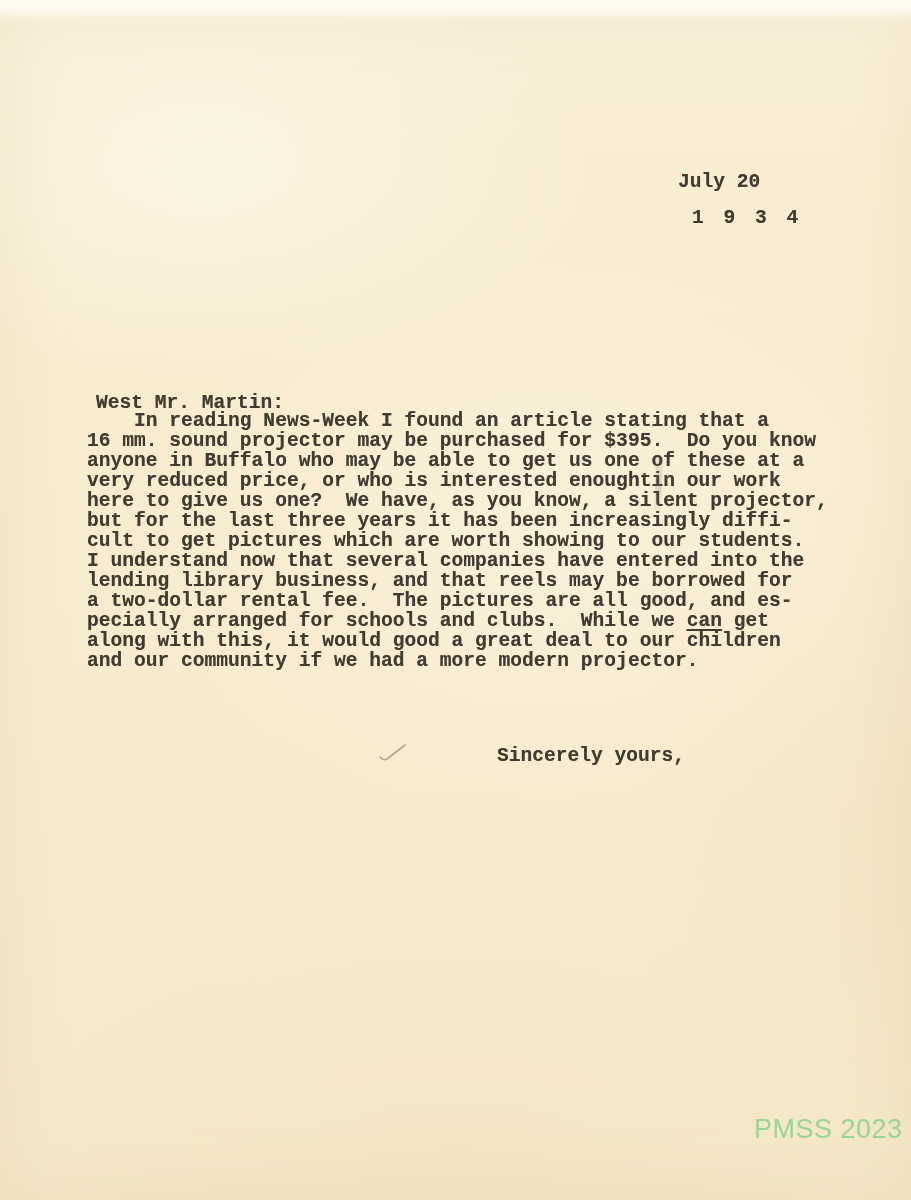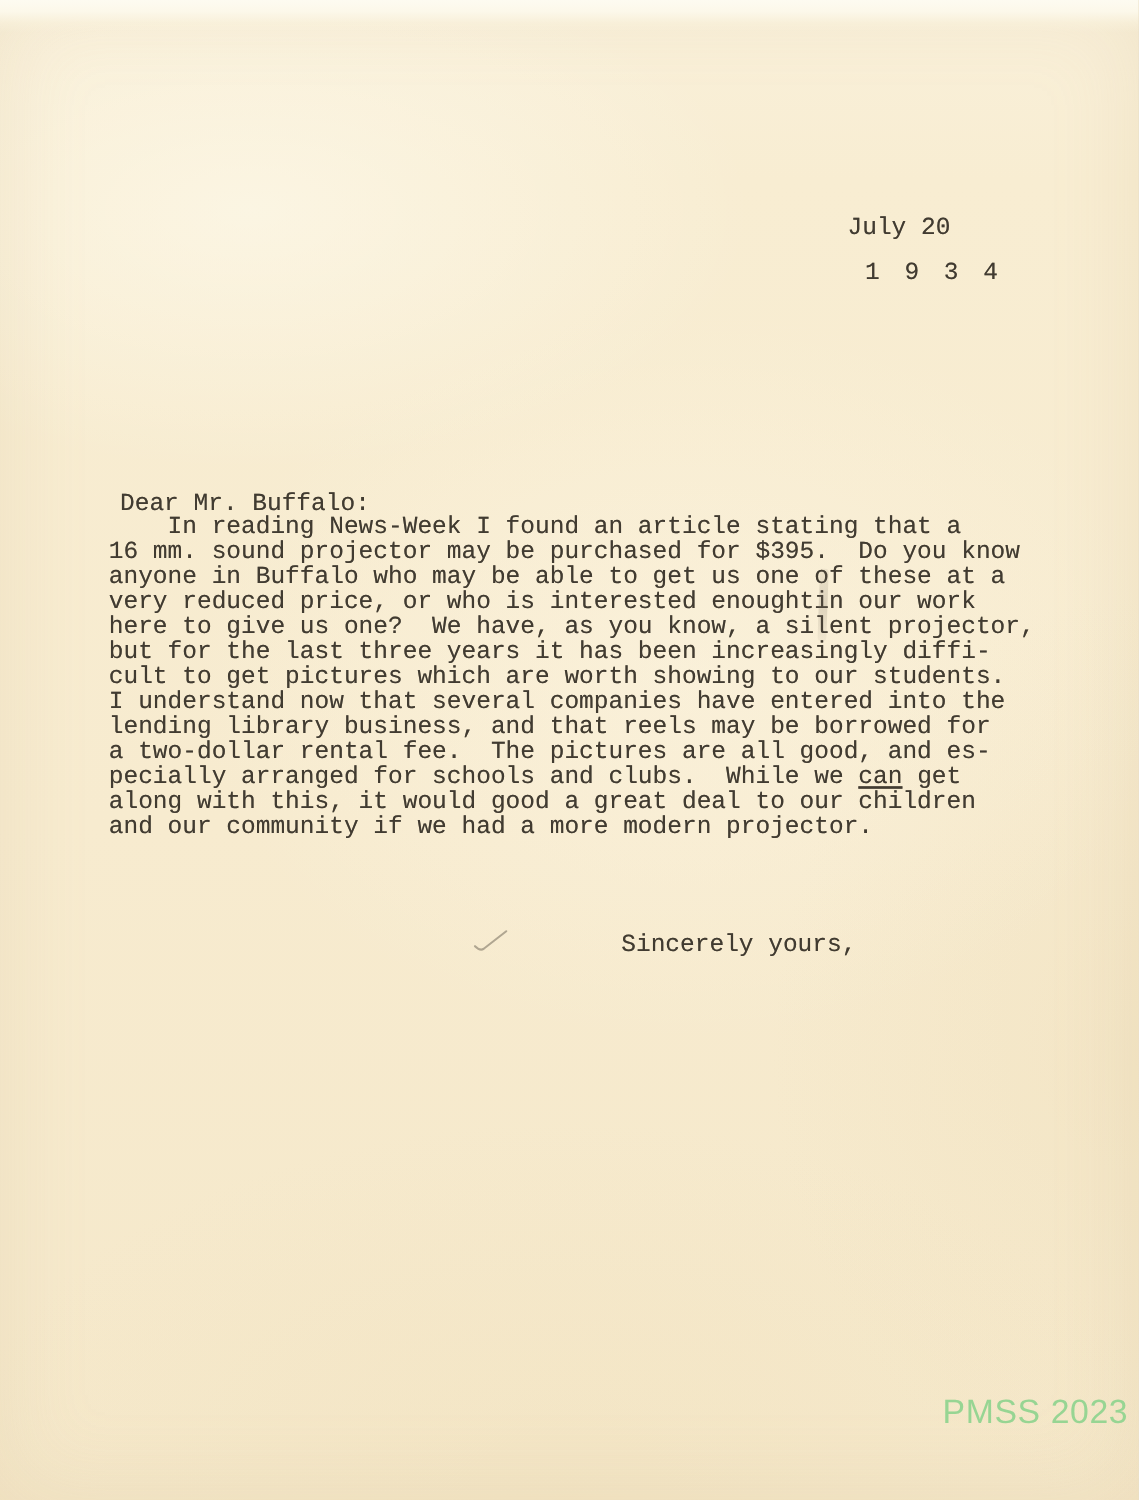--- a/index.html
+++ b/index.html
@@ -26,21 +26,21 @@
     left: 0; top: 0;
     width: 100%; height: 26px;
     background: linear-gradient(to bottom,
       #fdfbf1 0%, #fcf8ea 35%, rgba(250, 243, 222, 0.55) 70%, rgba(250, 243, 222, 0) 100%);
   }
   .type {
     position: absolute;
     color: #413b31;
     font-size: 19.6px;
     line-height: 20px;
-    font-weight: 400;
+    font-weight: 700;
     white-space: pre;
     text-shadow: 0 0 0.5px rgba(62, 56, 45, 0.55);
     letter-spacing: 0;
   }
   .year-spaced { letter-spacing: 4px; }
   .u {
     text-decoration: underline;
     text-decoration-thickness: 1.5px;
     text-underline-offset: 3px;
   }
@@ -80,21 +80,21 @@
 
 <div class="page">
 
   <div class="top-edge"></div>
 
   <div class="type date-month">July 20</div>
 
   <div class="type date-year year-spaced">1 9 3 4</div>
 
 
-  <div class="type salutation">Dear Mr. Buffalo:</div>
+  <div class="type salutation">West Mr. Martin:</div>
 
   <div class="type para-1"><span>    In reading News-Week I found an article stating that a
 16 mm. sound projector may be purchased for $395.  Do you know
 anyone in Buffalo who may be able to get us one of these at a
 very reduced price, or who is interested enoughtin our work
 here to give us one?  We have, as you know, a silent projector,
 but for the last three years it has been increasingly diffi-
 cult to get pictures which are worth showing to our students.
 I understand now that several companies have entered into the
 lending library business, and that reels may be borrowed for

